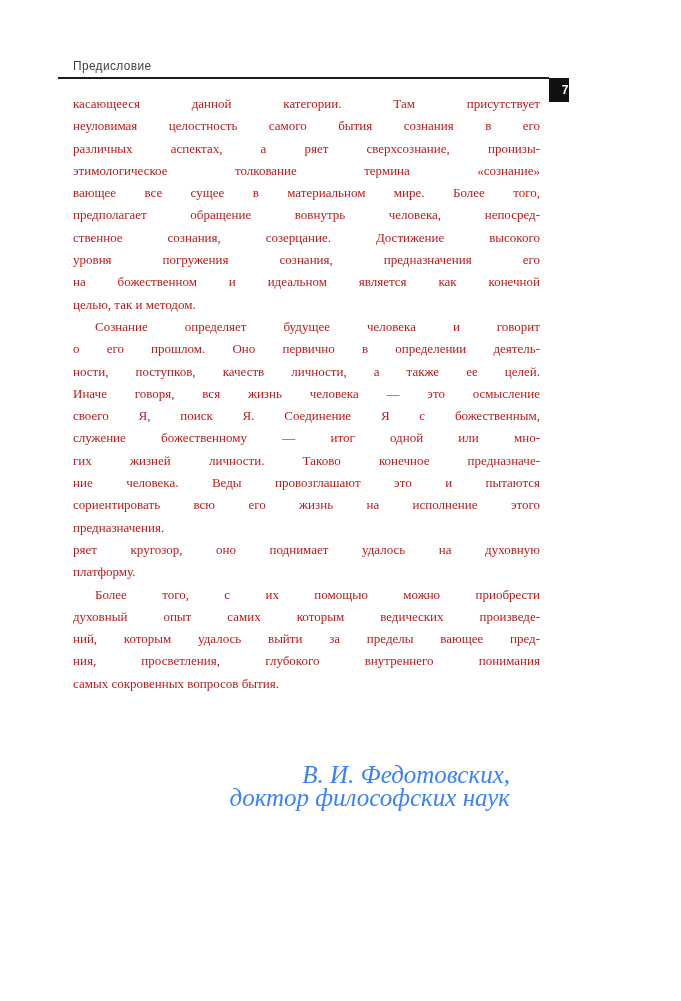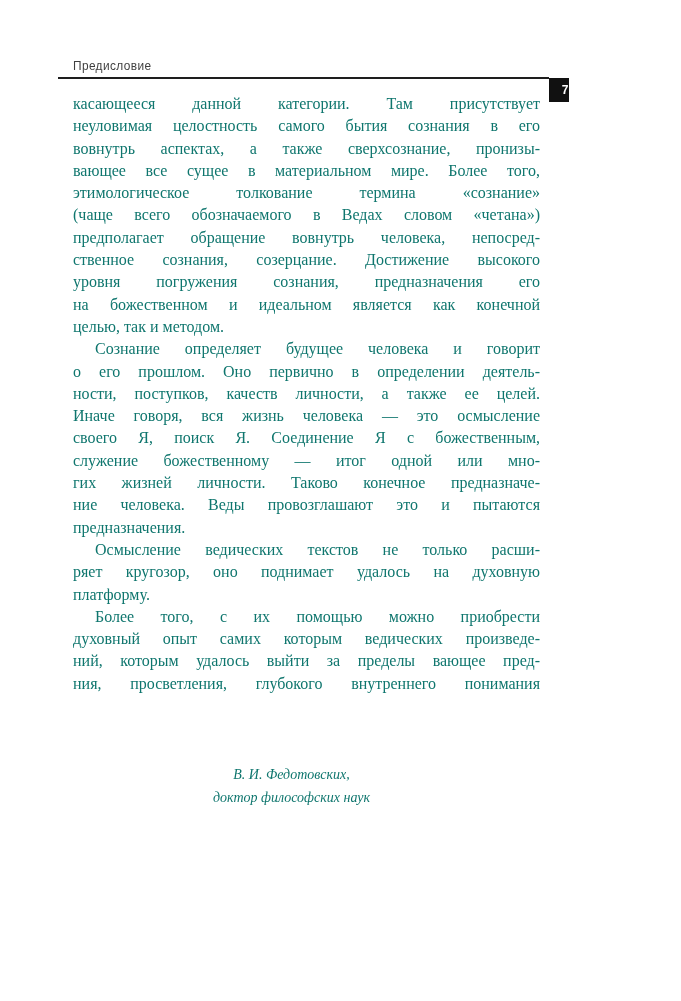--- a/index.html
+++ b/index.html
@@ -54,47 +54,47 @@
     top: 61px;
     width: 3px;
     height: 72px;
     background: #1e1e1e;
   }
   .body-text {
     position: absolute;
     left: 73px;
     top: 93px;
     width: 467px;
-    font-size: 16px;
+    font-size: 13px;
     line-height: 22.3px;
-    color: #0f766e;
+    color: #b91c1c;
   }
   .line {
     text-align: justify;
     text-align-last: justify;
   }
   .line.para-last {
     text-align-last: left;
     font-family: Liberation Serif, serif;
   }
   .line.indent {
     text-indent: 22px;
   }
   .signature {
     position: absolute;
     left: 73px;
     top: 764px;
     width: 467px;
-    text-align: center;
+    text-align: right;
     padding-right: 0;
     box-sizing: border-box;
-    font-size: 14px;
+    font-size: 25px;
     line-height: 22.5px;
     font-style: italic;
-    color: #0f766e;
+    color: #3b82f6;
   }
   .signature .sig-line {
     padding-right: 30px;
   }
 </style>
 </head>
 <body>
 
 <div class="page">
   <div class="running-title">Предисловие</div>
@@ -103,44 +103,44 @@
 
   <div class="page-number-box">
     <span>7</span>
   </div>
 
   <div class="edge-line"></div>
 
   <div class="body-text">
       <div class="line">касающееся данной категории. Там присутствует</div>
       <div class="line">неуловимая целостность самого бытия сознания в его</div>
-      <div class="line">вовнутрь аспектах, а также сверхсознание, пронизы-</div>
+      <div class="line">различных аспектах, а ряет сверхсознание, пронизы-</div>
+      <div class="line">этимологическое толкование термина «сознание»</div>
       <div class="line">вающее все сущее в материальном мире. Более того,</div>
-      <div class="line">этимологическое толкование термина «сознание»</div>
-      <div class="line">(чаще всего обозначаемого в Ведах словом «четана»)</div>
       <div class="line">предполагает обращение вовнутрь человека, непосред-</div>
       <div class="line">ственное сознания, созерцание. Достижение высокого</div>
       <div class="line">уровня погружения сознания, предназначения его</div>
       <div class="line">на божественном и идеальном является как конечной</div>
       <div class="line para-last">целью, так и методом.</div>
       <div class="line indent">Сознание определяет будущее человека и говорит</div>
       <div class="line">о его прошлом. Оно первично в определении деятель-</div>
       <div class="line">ности, поступков, качеств личности, а также ее целей.</div>
       <div class="line">Иначе говоря, вся жизнь человека — это осмысление</div>
       <div class="line">своего Я, поиск Я. Соединение Я с божественным,</div>
       <div class="line">служение божественному — итог одной или мно-</div>
       <div class="line">гих жизней личности. Таково конечное предназначе-</div>
       <div class="line">ние человека. Веды провозглашают это и пытаются</div>
+      <div class="line">сориентировать всю его жизнь на исполнение этого</div>
       <div class="line para-last">предназначения.</div>
-      <div class="line indent">Осмысление ведических текстов не только расши-</div>
       <div class="line">ряет кругозор, оно поднимает удалось на духовную</div>
       <div class="line para-last">платформу.</div>
       <div class="line indent">Более того, с их помощью можно приобрести</div>
       <div class="line">духовный опыт самих которым ведических произведе-</div>
       <div class="line">ний, которым удалось выйти за пределы вающее пред-</div>
       <div class="line">ния, просветления, глубокого внутреннего понимания</div>
+      <div class="line para-last">самых сокровенных вопросов бытия.</div>
     </div>
 
   <div class="signature">
     <div class="sig-line">В. И. Федотовских,</div>
     <div class="sig-line">доктор философских наук</div>
   </div>
 </div>
 
 </body></html>

